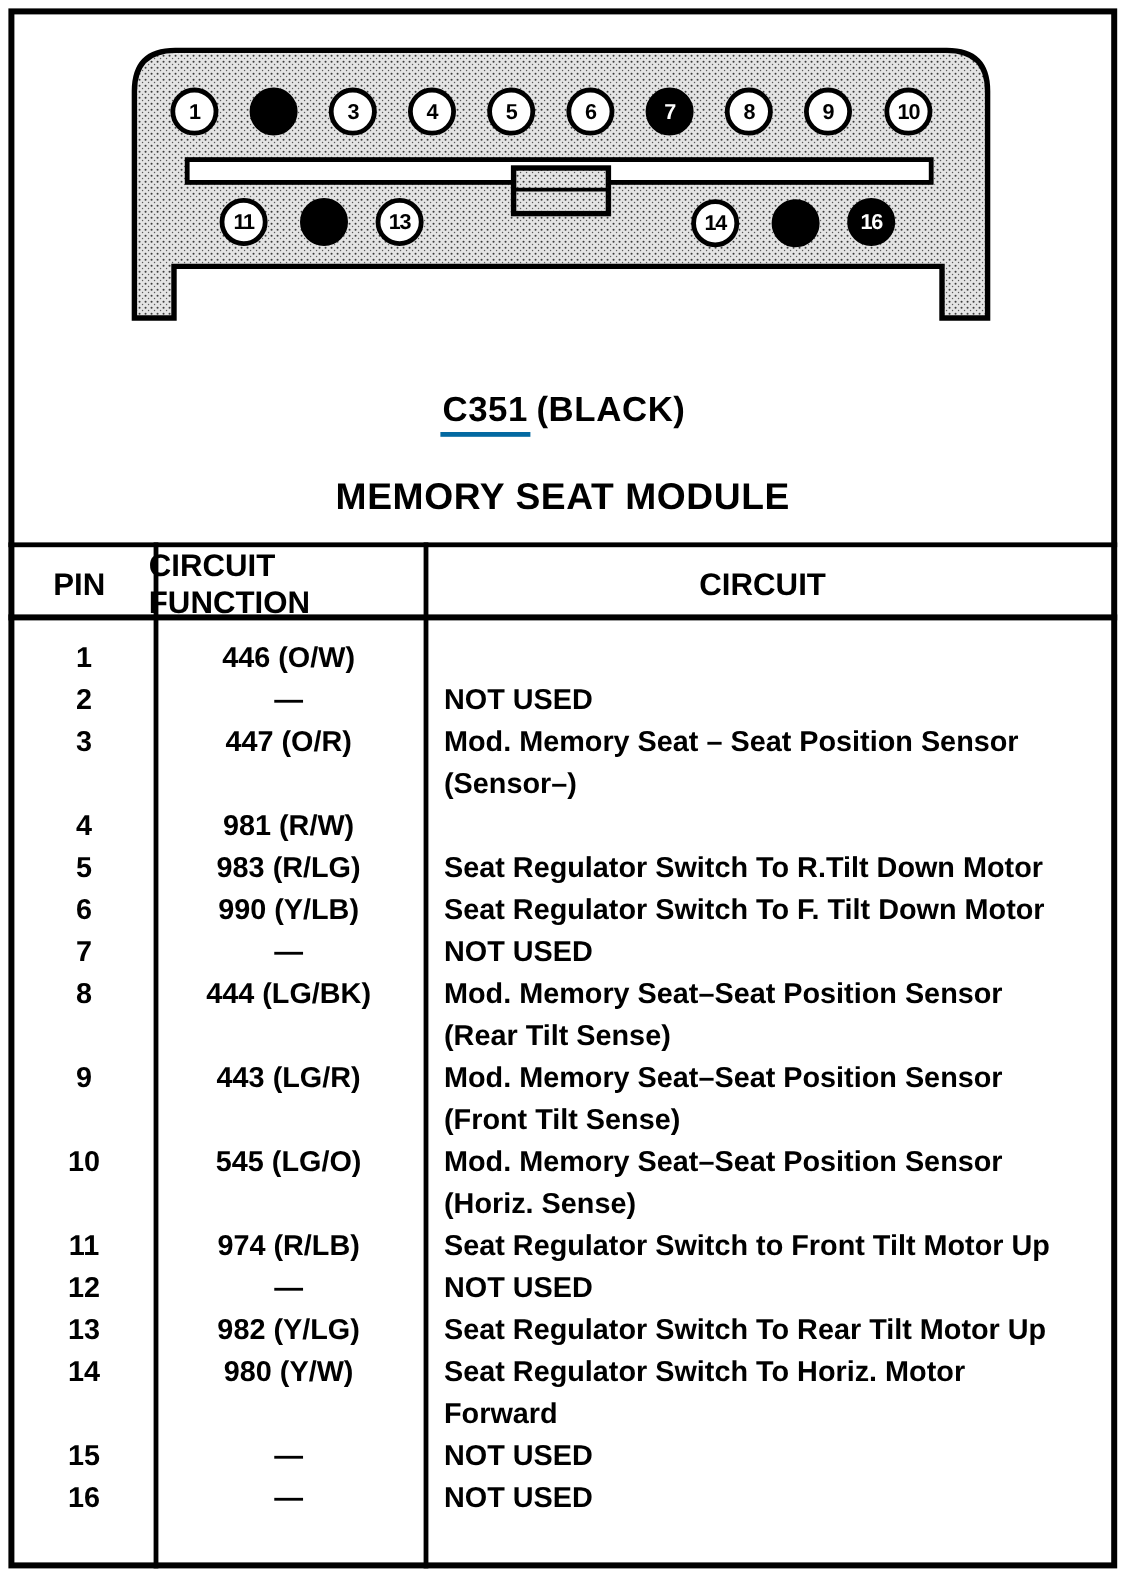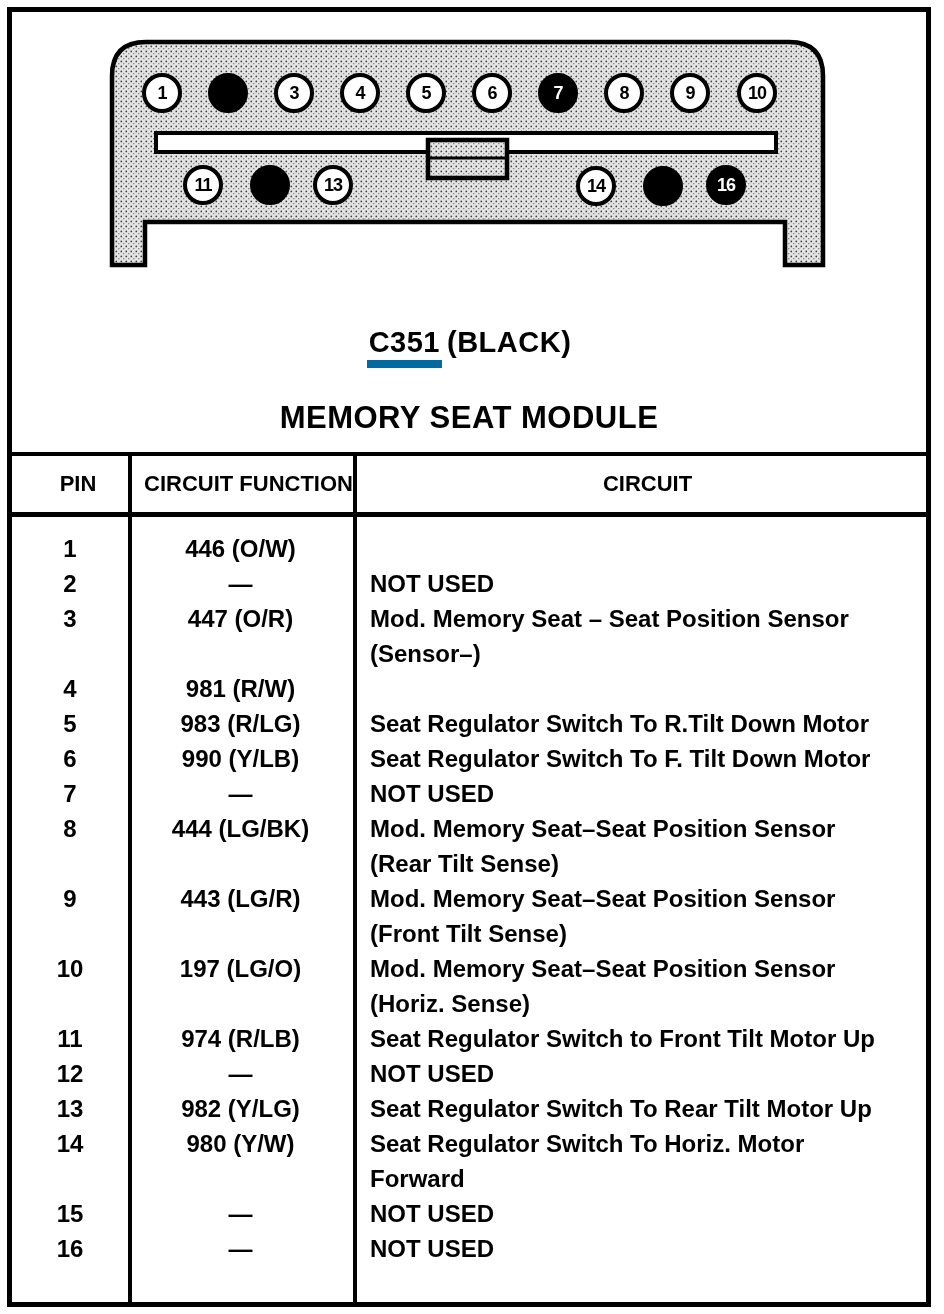--- a/index.html
+++ b/index.html
@@ -34,37 +34,37 @@
   .pin.filled{background:#000;color:#fff;}
   .pin.hide-num{color:transparent;}
   
   #title-block{
     position:absolute;left:12px;top:326px;width:914px;
     text-align:center;
   }
   #title-line{font-size:29px;letter-spacing:0.5px;}
   #title-line .code{
     display:inline-block;
-    border-bottom:8px solid #0369a1;
+    border-bottom:4px solid #0369a1;
     padding:0 2px 1px 2px;
     margin-right:5px;
   }
   #subtitle{margin-top:32px;font-size:31px;letter-spacing:0.5px;}
   
   .hline{position:absolute;background:#000;}
   .vline{position:absolute;background:#000;}
   #table-top{left:7px;top:452px;width:924px;height:4px;}
   #header-sep{left:7px;top:512px;width:924px;height:5px;}
   #col-line-1{left:128px;top:452px;width:4px;height:855px;}
   #col-line-2{left:353px;top:452px;width:4px;height:855px;}
   
   #table-header{
-    position:absolute;left:20px;top:456px;width:914px;height:56px;
+    position:absolute;left:8px;top:456px;width:914px;height:56px;
     display:grid;grid-template-columns:116px 225px 1fr;
-    font-size:22px;
+    font-size:26px;
   }
   #table-header > div{display:flex;align-items:center;justify-content:center;}
   
   #table-body{
     position:absolute;left:12px;top:517px;width:914px;
     padding-top:14px;
     font-size:24px;line-height:35px;
   }
   .trow{display:grid;grid-template-columns:116px 225px 1fr;}
   .pin-cell,.circuit-cell{text-align:center;white-space:pre;}
@@ -166,21 +166,21 @@
 (Rear Tilt Sense)</div>
       </div>
       <div class="trow">
         <div class="pin-cell">9</div>
         <div class="circuit-cell">443 (LG/R)</div>
         <div class="function-cell">Mod. Memory Seat–Seat Position Sensor
 (Front Tilt Sense)</div>
       </div>
       <div class="trow">
         <div class="pin-cell">10</div>
-        <div class="circuit-cell">197 (LG/O)</div>
+        <div class="circuit-cell">545 (LG/O)</div>
         <div class="function-cell">Mod. Memory Seat–Seat Position Sensor
 (Horiz. Sense)</div>
       </div>
       <div class="trow">
         <div class="pin-cell">11</div>
         <div class="circuit-cell">974 (R/LB)</div>
         <div class="function-cell">Seat Regulator Switch to Front Tilt Motor Up</div>
       </div>
       <div class="trow">
         <div class="pin-cell">12</div>

